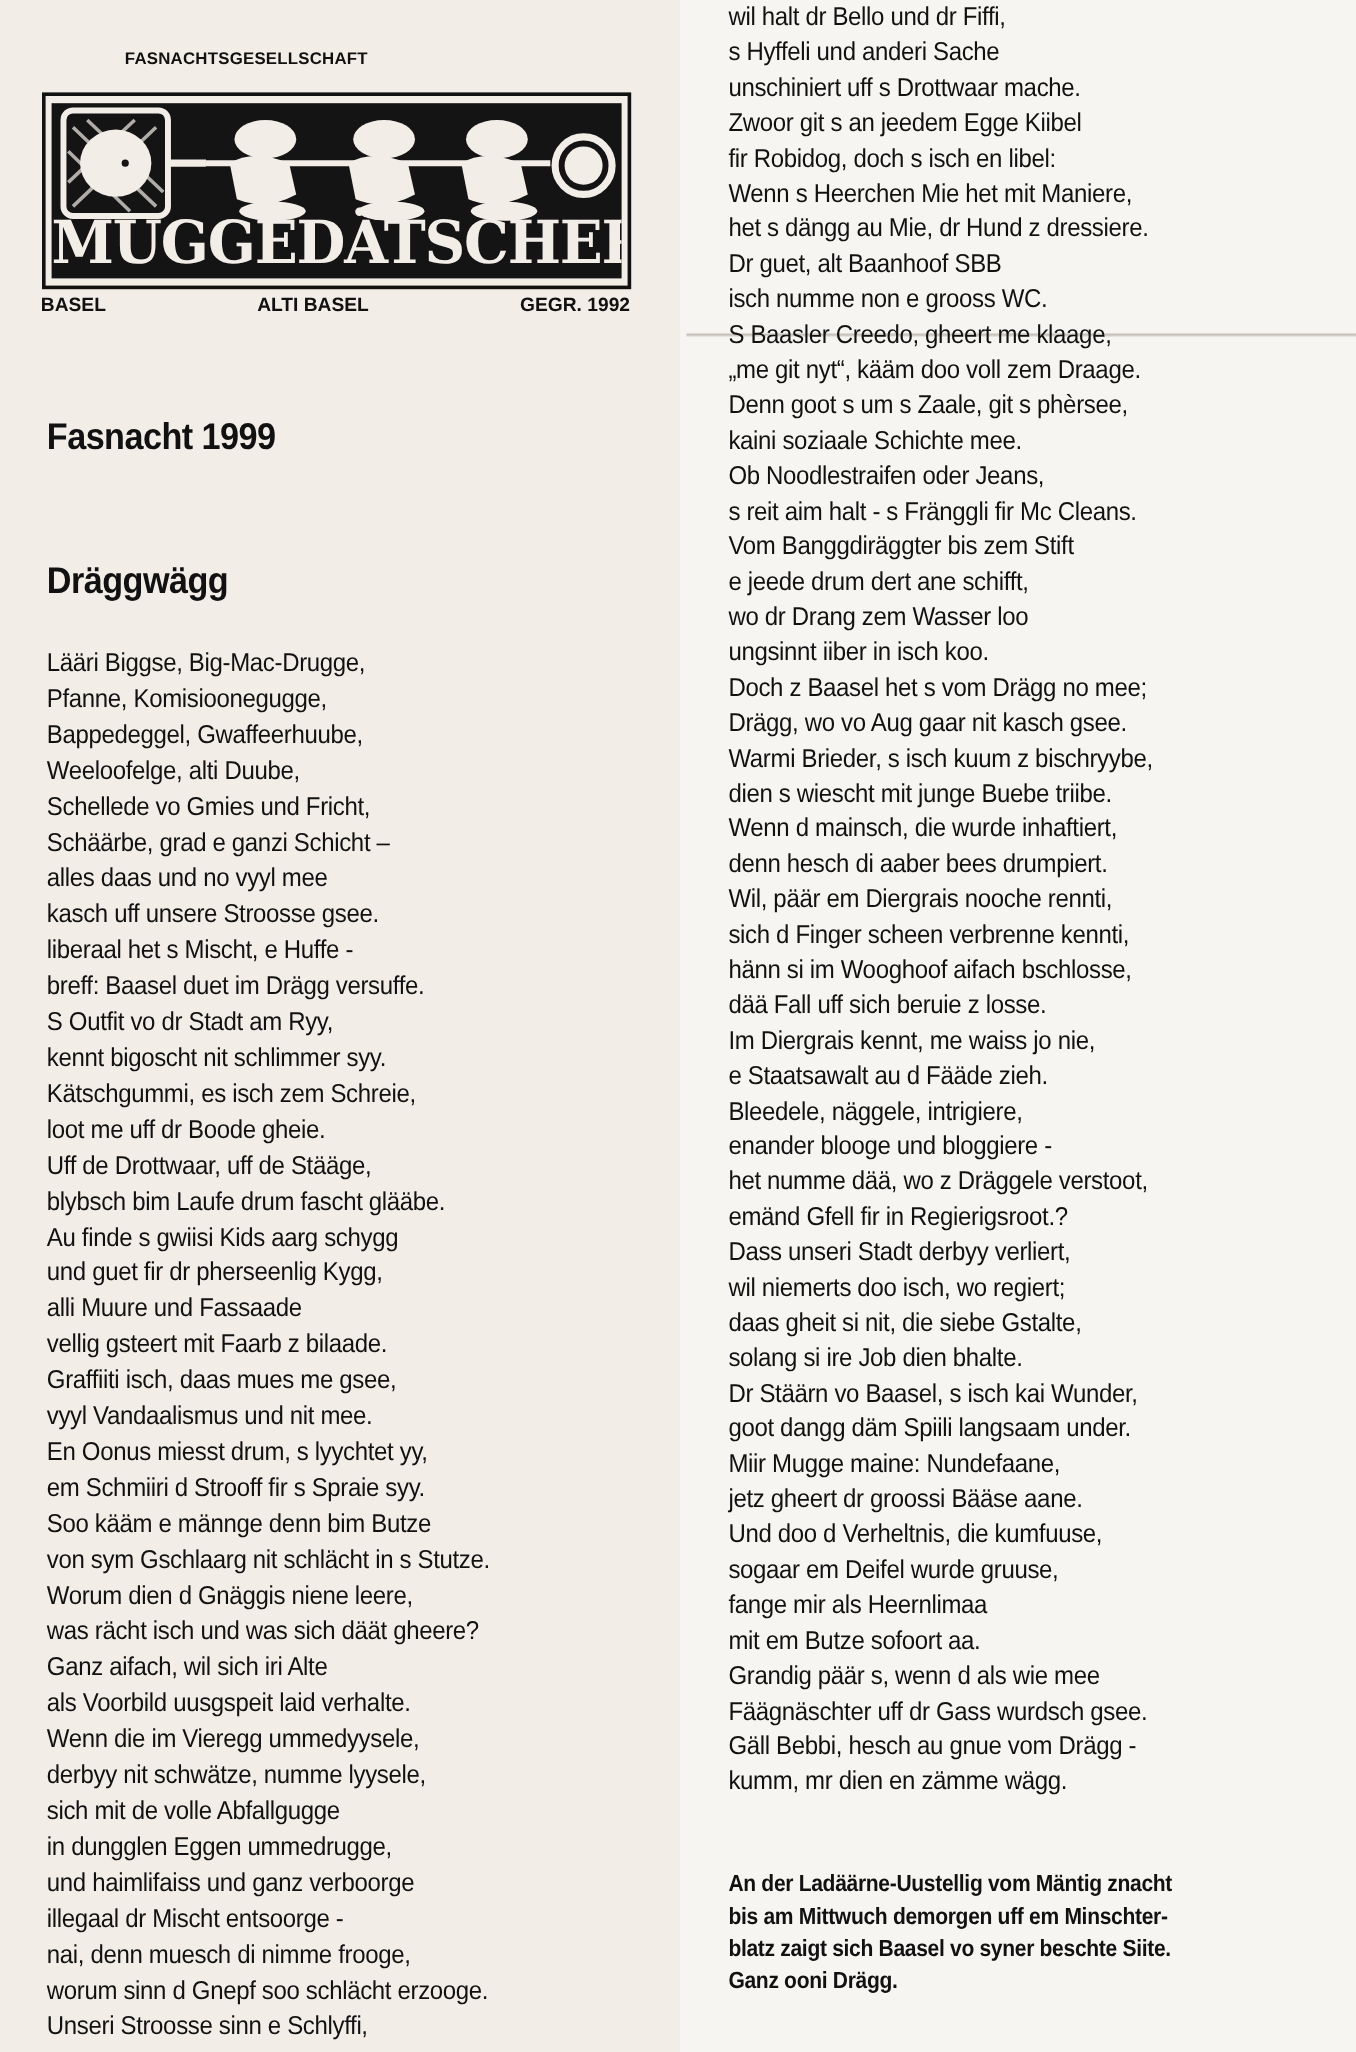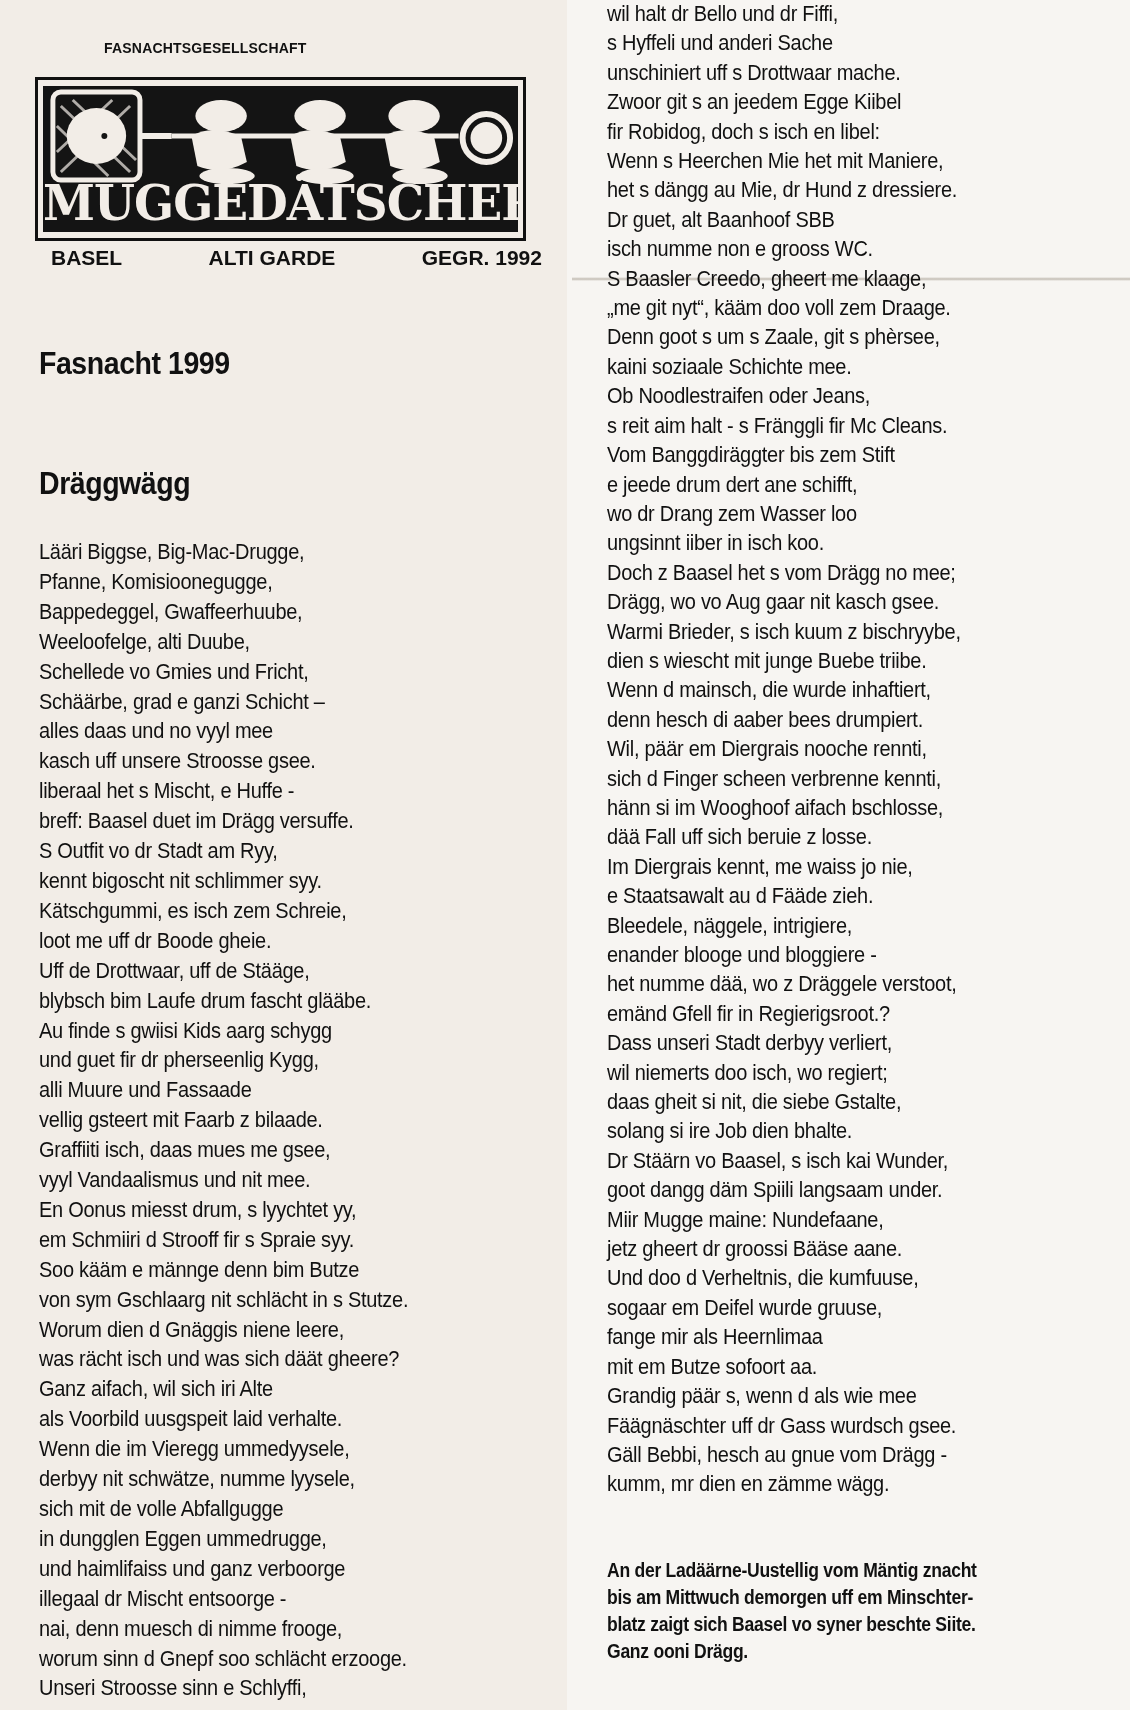--- a/index.html
+++ b/index.html
@@ -31,23 +31,23 @@
     background:#141414; overflow:hidden;
   }
   .logo-wordmark {
     position:absolute; left:0; right:0; bottom:4px; text-align:center;
     color:#f2ede7; font-family:"DejaVu Serif", serif; font-weight:bold;
     font-size:47px; letter-spacing:-1px; line-height:50px;
     transform:scaleY(1.05);
   }
   .logo-art { position:absolute; left:0; top:0; width:100%; height:100px; }
   .org-footer {
-    position:absolute; left:51px; top:246px; width:491px;
+    position:absolute; left:34px; top:246px; width:491px;
     display:flex; justify-content:space-between;
-    font-weight:bold; font-size:21px; white-space:nowrap;
+    font-weight:bold; font-size:16px; white-space:nowrap;
   }
   .h1 {
     position:absolute; left:39px; top:346px;
     font-weight:bold; font-size:31px; letter-spacing:-0.5px;
     transform:scaleX(0.92); transform-origin:left;
   }
   .h2 {
     position:absolute; left:39px; top:466px;
     font-weight:bold; font-size:31px; letter-spacing:-0.5px;
     transform:scaleX(0.92); transform-origin:left;
@@ -103,21 +103,21 @@
       <path d="M130 50 L420 50" stroke="#f2ede7" stroke-width="5"></path>
       <circle cx="448" cy="52" r="24" fill="#141414" stroke="#f2ede7" stroke-width="6"></circle>
       <circle cx="448" cy="52" r="16" fill="#f2ede7"></circle>
     </svg>
     <div class="logo-wordmark">MUGGEDÄTSCHER</div>
   </div>
 </div>
 
 <div class="org-footer">
   <span>BASEL</span>
-  <span>ALTI GARDE</span>
+  <span>ALTI BASEL</span>
   <span>GEGR. 1992</span>
 </div>
 
 <div class="h1">Fasnacht 1999</div>
 <div class="h2">Dräggwägg</div>
 
 <ul class="verses left" id="left-verses">
     <li>Lääri Biggse, Big-Mac-Drugge,</li>
     <li>Pfanne, Komisioonegugge,</li>
     <li>Bappedeggel, Gwaffeerhuube,</li>

